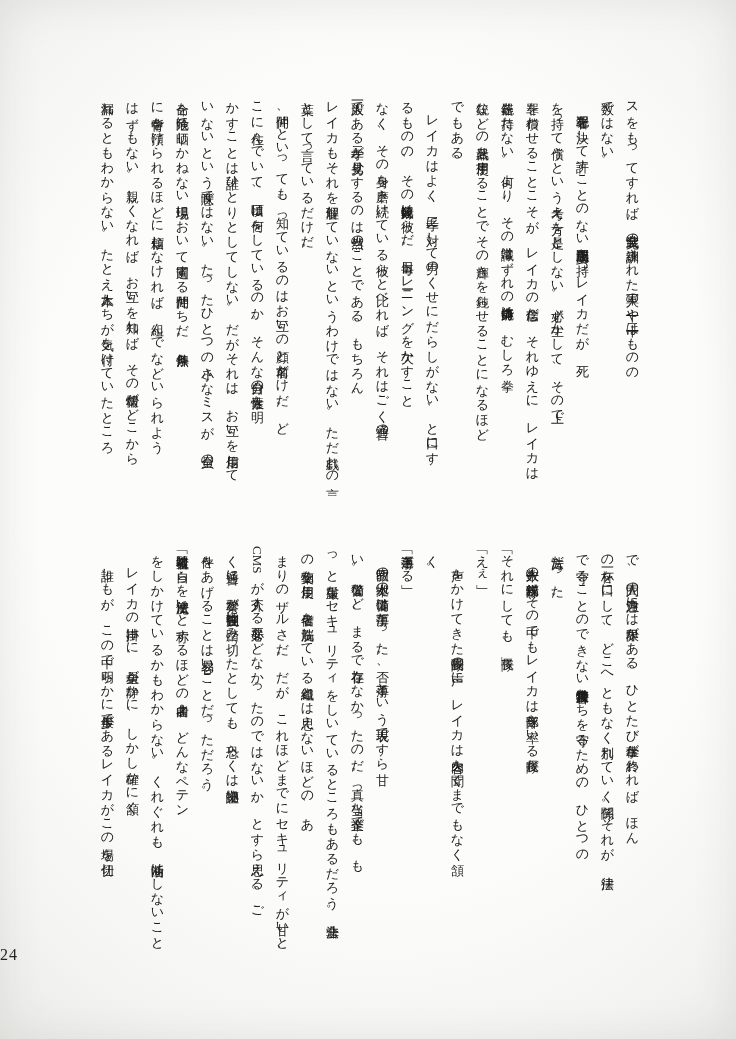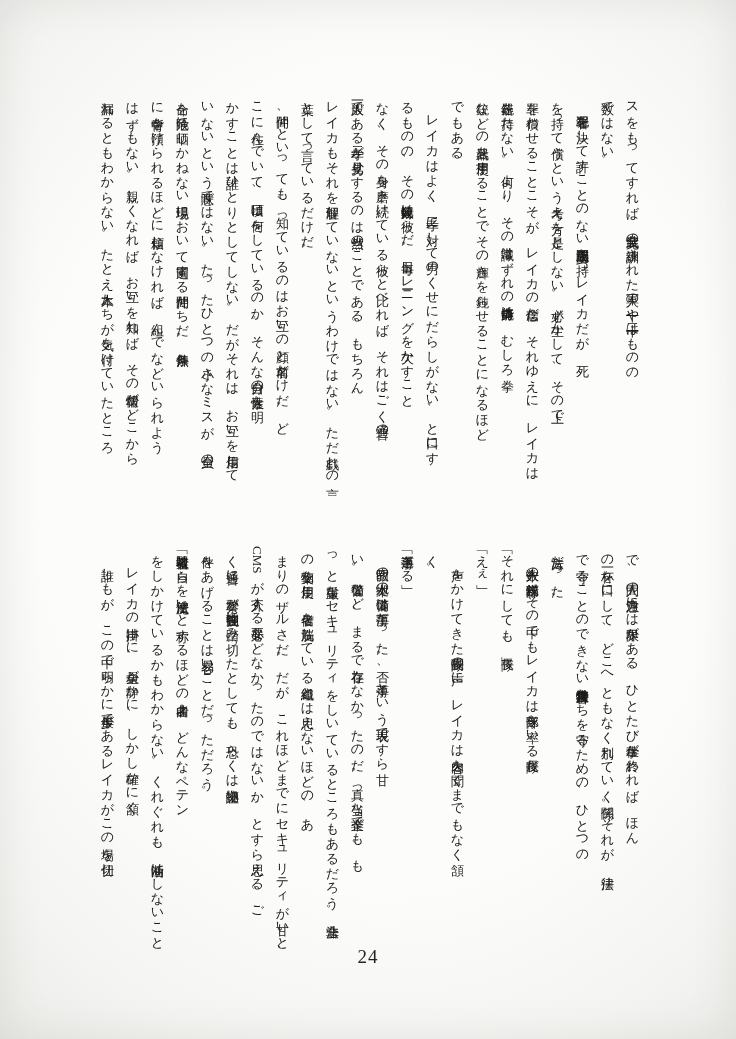--- a/index.html
+++ b/index.html
@@ -36,22 +36,22 @@
   .tline {
     margin: 0;
     padding: 0;
     white-space: nowrap;
   }
   .pagenum {
     position: absolute;
     top: 946px;
     left: 0;
     width: 100%;
-    text-align: center;
-    font-size: 19px;
+    text-align: left;
+    font-size: 16px;
     letter-spacing: 1px;
     color: #242424;
   }
 </style>
 </head>
 <body>
 
 <div class="page">
 
   <div class="tblock tblock-top">

